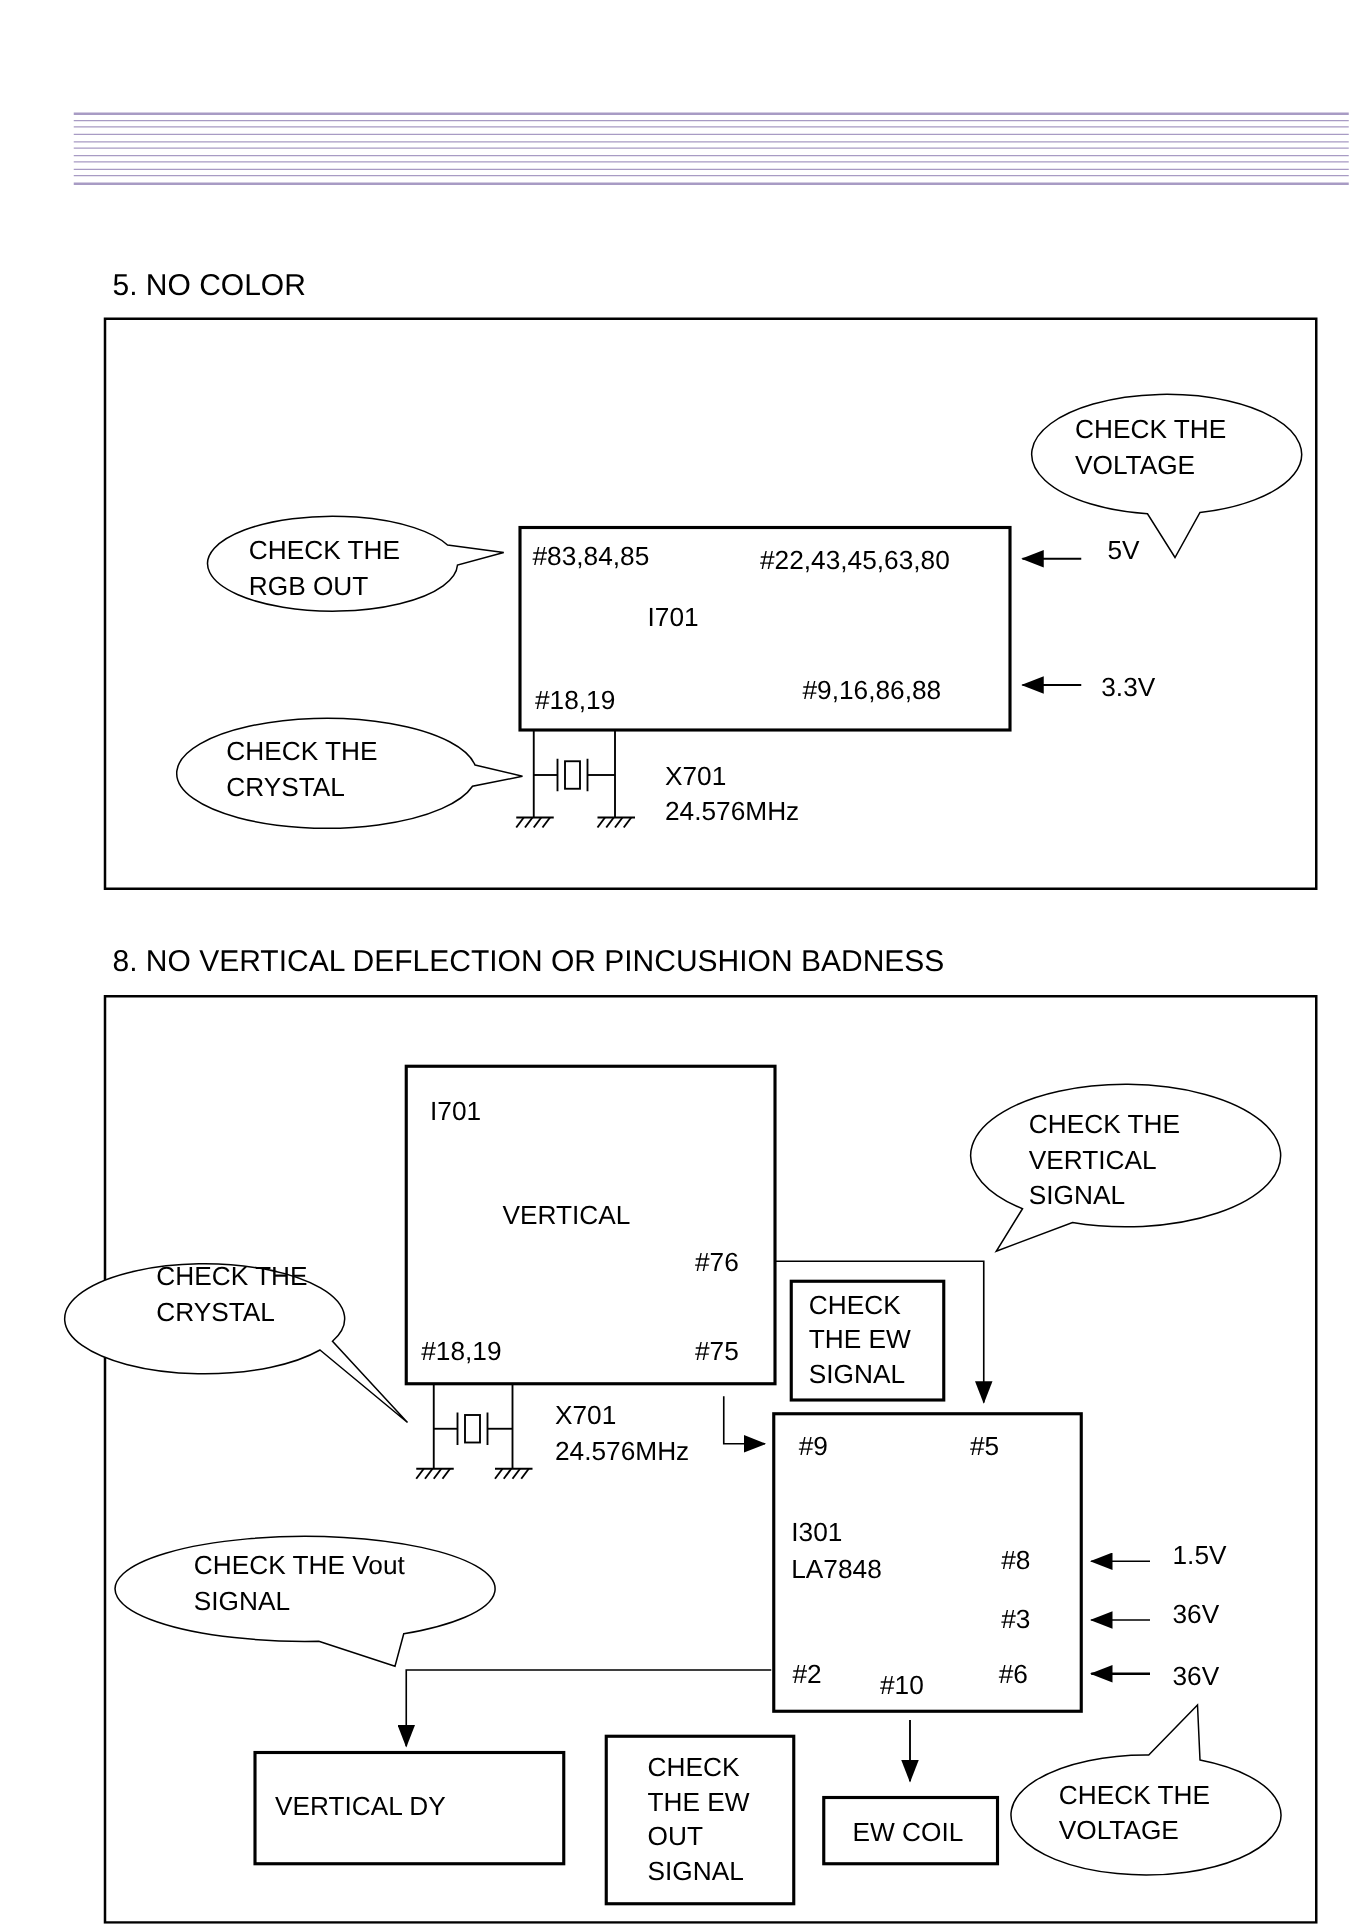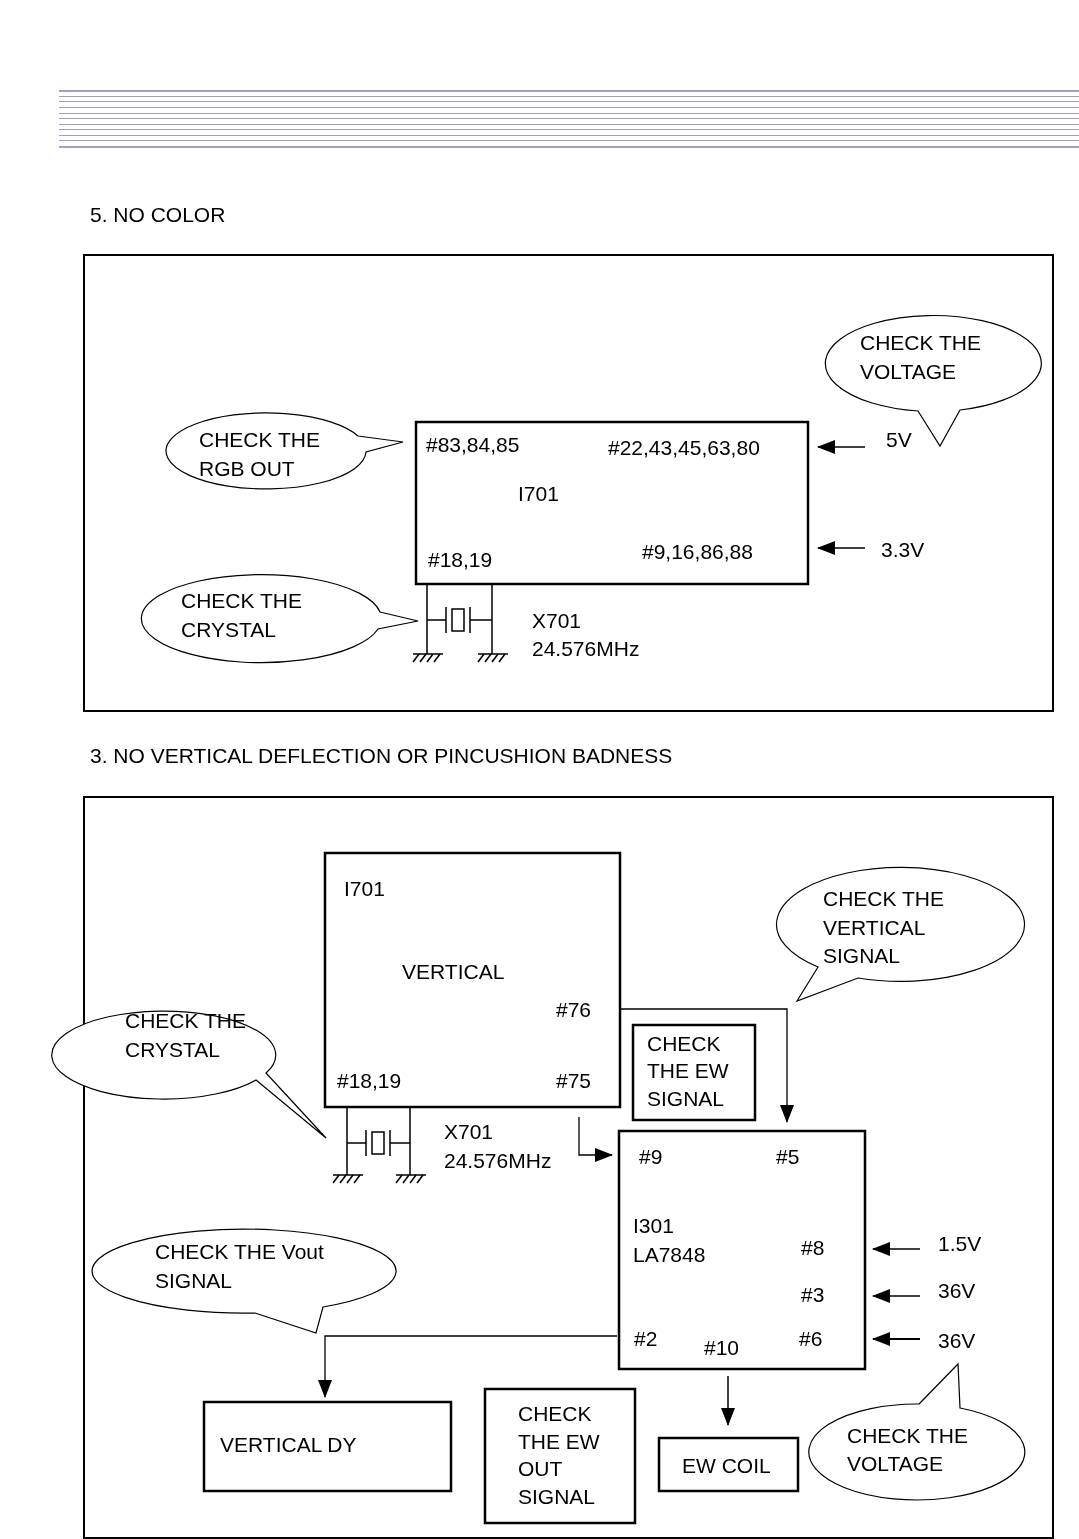--- a/index.html
+++ b/index.html
@@ -1,21 +1,21 @@
 <!DOCTYPE html>
 <html><head>
 <meta charset="utf-8">
 <style>
   html, body { margin: 0; padding: 0; background: #ffffff; }
   body { width: 1079px; height: 1539px; position: relative; overflow: hidden;
          font-family: "Liberation Sans", sans-serif; color: #000; }
   .header-band { position: absolute; left: 59px; top: 90px; width: 1020px; height: 58px; }
   .stripe { position: absolute; left: 0; width: 100%; height: 1px; background: #a89bc4; }
   .stripe.thick { height: 2px; }
-  .section-title { position: absolute; left: 90px; font-size: 21px; }
+  .section-title { position: absolute; left: 90px; font-size: 24px; margin-top: 12px; }
   svg.diagram { position: absolute; left: 0; top: 0; }
   svg text { font-family: "Liberation Sans", sans-serif; font-size: 21px; fill: #000; }
 </style>
 </head>
 <body>
 
 <div class="header-band">
   <div class="stripe thick" style="top: 0px; background: rgb(168, 155, 196);"></div>
   <div class="stripe" style="top: 6px; background: rgb(168, 155, 196);"></div>
   <div class="stripe" style="top: 11px; background: rgb(168, 155, 196);"></div>
@@ -23,21 +23,21 @@
   <div class="stripe" style="top: 23px; background: rgb(168, 155, 196);"></div>
   <div class="stripe" style="top: 28px; background: rgb(168, 155, 196);"></div>
   <div class="stripe" style="top: 34px; background: rgb(168, 155, 196);"></div>
   <div class="stripe" style="top: 39px; background: rgb(168, 155, 196);"></div>
   <div class="stripe" style="top: 45px; background: rgb(168, 155, 196);"></div>
   <div class="stripe" style="top: 50px; background: rgb(168, 155, 196);"></div>
   <div class="stripe thick" style="top: 56px; background: rgb(168, 155, 196);"></div>
 </div>
 
 <div class="section-title" style="top:203px">5. NO COLOR</div>
-<div class="section-title" style="top:744px">3. NO VERTICAL DEFLECTION OR PINCUSHION BADNESS</div>
+<div class="section-title" style="top:744px">8. NO VERTICAL DEFLECTION OR PINCUSHION BADNESS</div>
 
 <svg class="diagram" width="1079" height="1539" viewBox="0 0 1079 1539">
   <defs>
     <marker id="arr" markerWidth="10" markerHeight="10" refX="9" refY="5" orient="auto" markerUnits="userSpaceOnUse">
       <path d="M0,0 L10,5 L0,10 z" fill="#000"></path>
     </marker>
     <marker id="arrbig" markerWidth="18" markerHeight="14" refX="17" refY="7" orient="auto" markerUnits="userSpaceOnUse">
       <path d="M0,0 L18,7 L0,14 z" fill="#000"></path>
     </marker>
   </defs>

